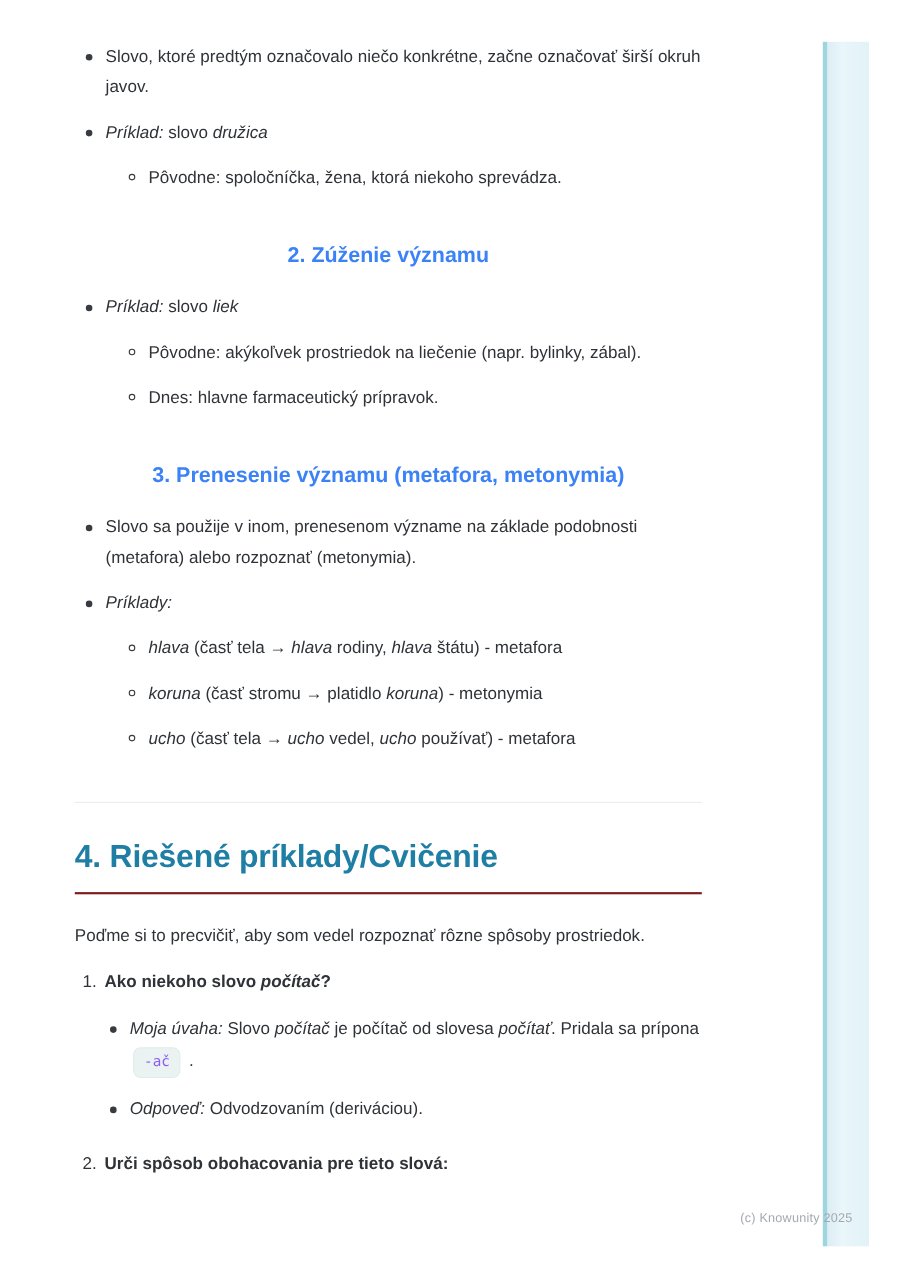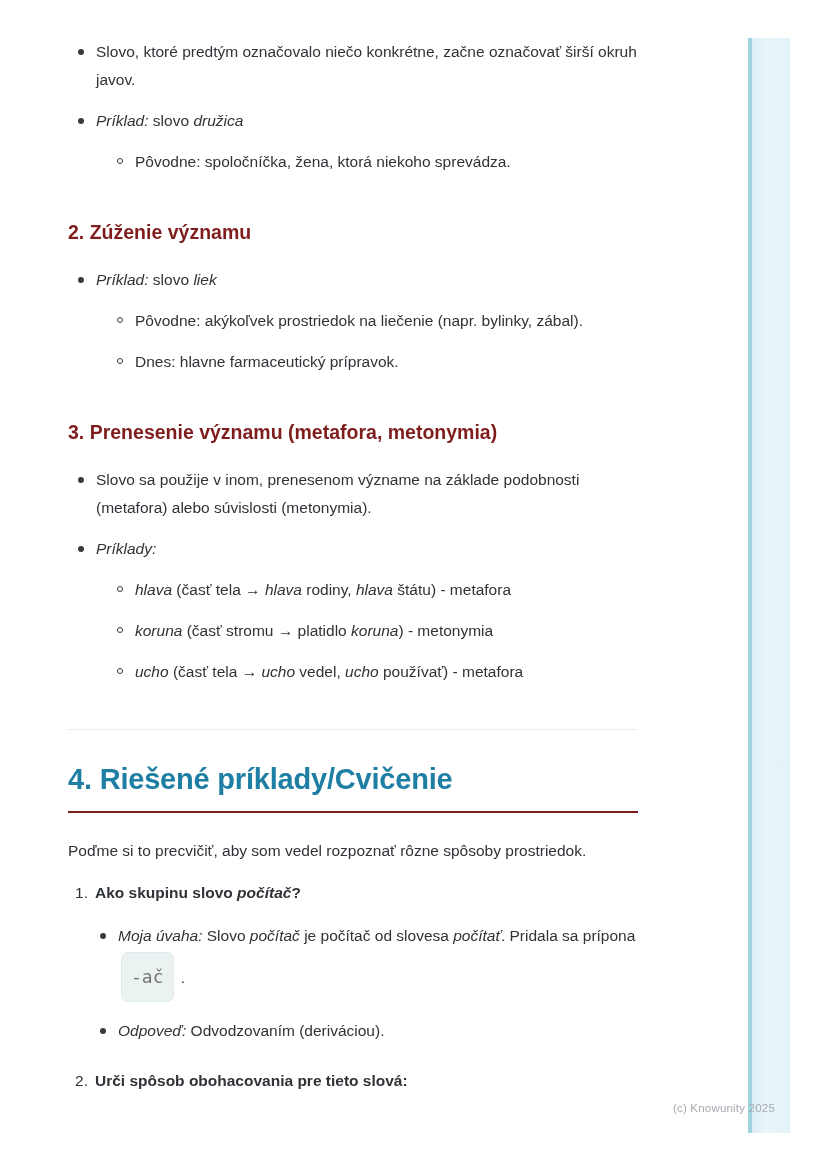--- a/index.html
+++ b/index.html
@@ -39,25 +39,26 @@
   .m { flex:0 0 auto; display:inline-block; margin-right:12px; margin-top:11px; }
   .m1 { width:6px; height:6px; border-radius:50%; background:#373c40; }
   .m2 { width:6px; height:6px; border-radius:50%; border:1.4px solid #373c40; background:transparent; margin-top:10px; }
   .ulpad { padding-left:10px; }
   .sub { margin-left:21px; margin-top:13px; }
   .it { font-style:italic; }
   .b  { font-weight:bold; }
   .bi { font-weight:bold; font-style:italic; }
 
   h3.h3 {
-    color:#7f1d1d;
+    color:#3b82f6;
     font-size:19.5px;
     line-height:26px;
     font-weight:700;
     margin:30px 0 21px 0;
+    text-align:center;
   }
 
   hr.rule {
     border:none;
     border-top:1.5px solid #ececee;
     margin:30px 0 0 0;
   }
 
   h2.h2 {
     color:#1e7ea4;
@@ -74,27 +75,27 @@
 
   
   .ol { margin-top:14px; }
   .oli { display:flex; align-items:flex-start; margin-bottom:15px; }
   .oli .num { flex:0 0 auto; width:20px; text-align:right; margin-right:7px; }
   .olsub { margin-left:32px; margin-top:15px; margin-bottom:22px; }
 
   .code {
     display:inline-block;
     font-family:"DejaVu Sans Mono","Liberation Mono",monospace;
-    font-size:18px;
+    font-size:13px;
     line-height:18px;
-    color:#737373;
+    color:#8b5cf6;
     background:#eaf2f2;
     border:1px solid #e0ecec;
     border-radius:7px;
-    padding:15px 9px;
+    padding:4px 9px;
     margin:2px 3px;
     vertical-align:baseline;
   }
 
   .footer {
     position:absolute;
     top:1101px; right:53px;
     font-size:11.5px;
     line-height:14px;
     color:#a4a9af;
@@ -146,21 +147,21 @@
             </div>
           </div>
         </div>
       </div>
     </div>
 
     <h3 class="h3">3. Prenesenie významu (metafora, metonymia)</h3>
     <div class="ul ulpad">
       <div class="li">
         <span class="m m1"></span>
-        <div class="t"><span>Slovo sa použije v inom, prenesenom význame na základe podobnosti (metafora) alebo súvislosti (metonymia).</span></div>
+        <div class="t"><span>Slovo sa použije v inom, prenesenom význame na základe podobnosti (metafora) alebo rozpoznať (metonymia).</span></div>
       </div>
       <div class="li">
         <span class="m m1"></span>
         <div class="t">
           <span class="it">Príklady:</span>
           <div class="sub">
             <div class="li">
               <span class="m m2"></span>
               <div class="t"><span class="it">hlava</span><span> (časť tela → </span><span class="it">hlava</span><span> rodiny, </span><span class="it">hlava</span><span> štátu) - metafora</span></div>
             </div>
@@ -180,21 +181,21 @@
     <hr class="rule">
 
     <h2 class="h2">4. Riešené príklady/Cvičenie</h2>
     <p class="para"><span>Poďme si to precvičiť, aby som vedel rozpoznať rôzne spôsoby prostriedok.</span></p>
 
     <div class="ol">
 
       <div class="oli">
         <span class="num">1.</span>
         <div class="t">
-          <span class="b">Ako skupinu slovo </span><span class="bi">počítač</span><span class="b">?</span>
+          <span class="b">Ako niekoho slovo </span><span class="bi">počítač</span><span class="b">?</span>
         </div>
       </div>
       <div class="olsub">
         <div class="li">
           <span class="m m1"></span>
           <div class="t">
             <span class="it">Moja úvaha:</span><span> Slovo </span><span class="it">počítač</span><span> je počítač od slovesa </span><span class="it">počítať</span><span>. Pridala sa prípona </span><span class="code">-ač</span><span> .</span>
           </div>
         </div>
         <div class="li">

